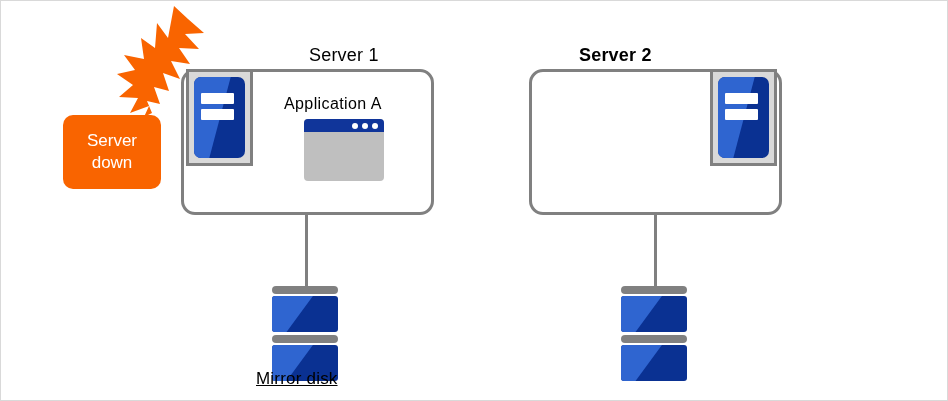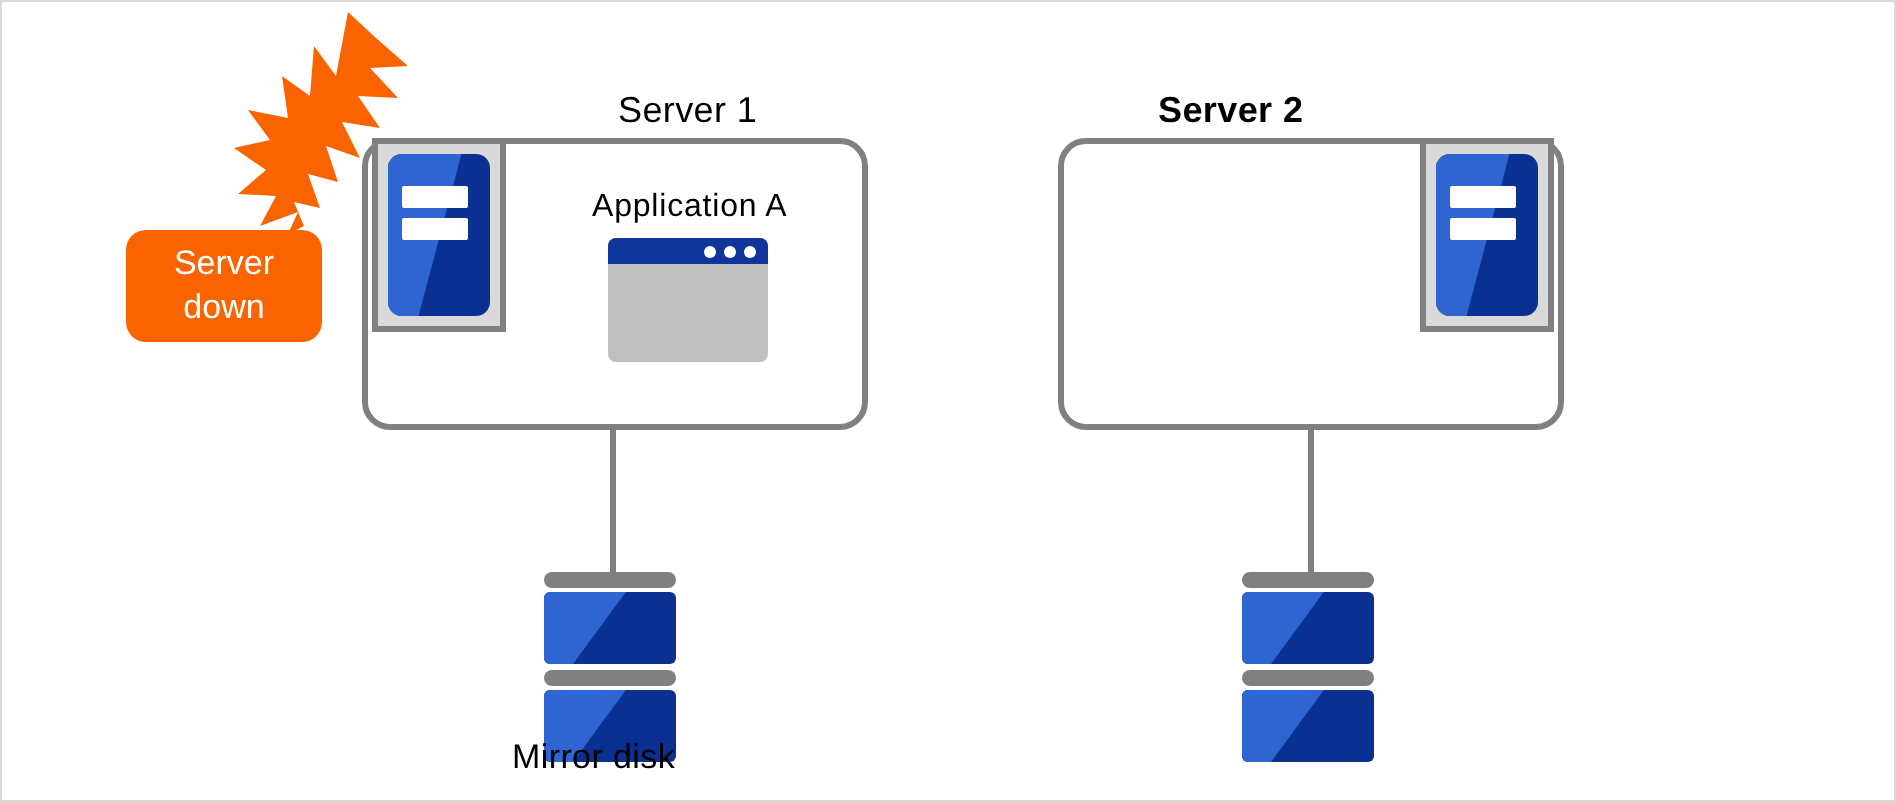--- a/index.html
+++ b/index.html
@@ -27,20 +27,21 @@
     color: #000000;
     white-space: nowrap;
     letter-spacing: 0.2px;
   }
   .caption {
     position: absolute;
     font-size: 17px;
     color: #000000;
     white-space: nowrap;
     letter-spacing: 0.2px;
+    text-decoration: underline;
   }
   .app-title {
     position: absolute;
     font-size: 16px;
     color: #000000;
     white-space: nowrap;
     letter-spacing: 0.4px;
   }
 
   
@@ -172,21 +173,21 @@
 
   <div class="server-box" style="left:180px; top:68px; width:253px; height:146px;"></div>
 
   <div class="server-icon" style="left:185px; top:68px; width:67px; height:97px;">
     <div class="body">
       <div class="bar bar1"></div>
       <div class="bar bar2"></div>
     </div>
   </div>
 
-  <div class="app-title" style="left:283px; top:94px;margin-left:12px;">Application A</div>
+  <div class="app-title" style="left:283px; top:94px;">Application A</div>
 
   <div class="app-window" style="left:303px; top:118px; width:80px; height:62px;">
     <div class="titlebar">
       <span class="dot"></span>
       <span class="dot"></span>
       <span class="dot"></span>
     </div>
   </div>
 
   <div class="connector" style="left:304px; top:214px; height:74px;"></div>
@@ -228,18 +229,18 @@
     </div>
   </div>
 
   <svg class="burst" style="left:110px; top:2px;" width="115" height="118" viewBox="0 0 115 118">
     <path d="M63 3 L57 35 L46 20 L44 45 L30 35 L33 56 L13 52 L24 67
              L6 71 L22 82 L8 94 L27 95 L19 110 L38 103 L33 114
              L41 110 L36 98 L49 101 L43 84 L58 88 L52 70 L69 76
              L60 58 L79 61 L68 45 L88 46 L74 31 L93 30 L77 16 Z" fill="#f96400"></path>
   </svg>
 
-  <div class="alert-badge" style="left:62px; top:114px; width:98px; height:56px;">
+  <div class="alert-badge" style="left:62px; top:114px; width:98px; height:74px;">
     <span>Server</span>
     <span>down</span>
   </div>
 
 </div>
 
 </body></html>

